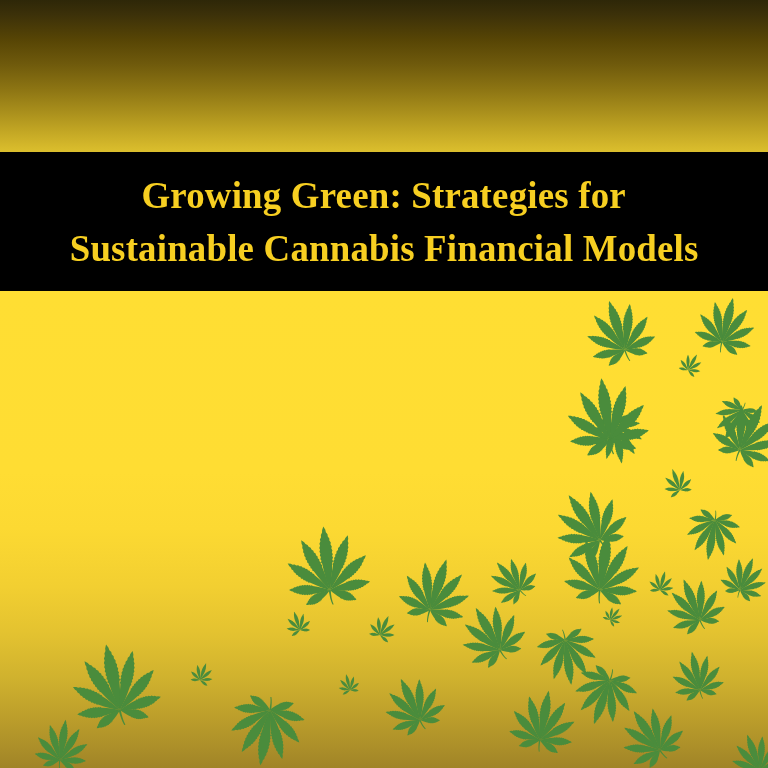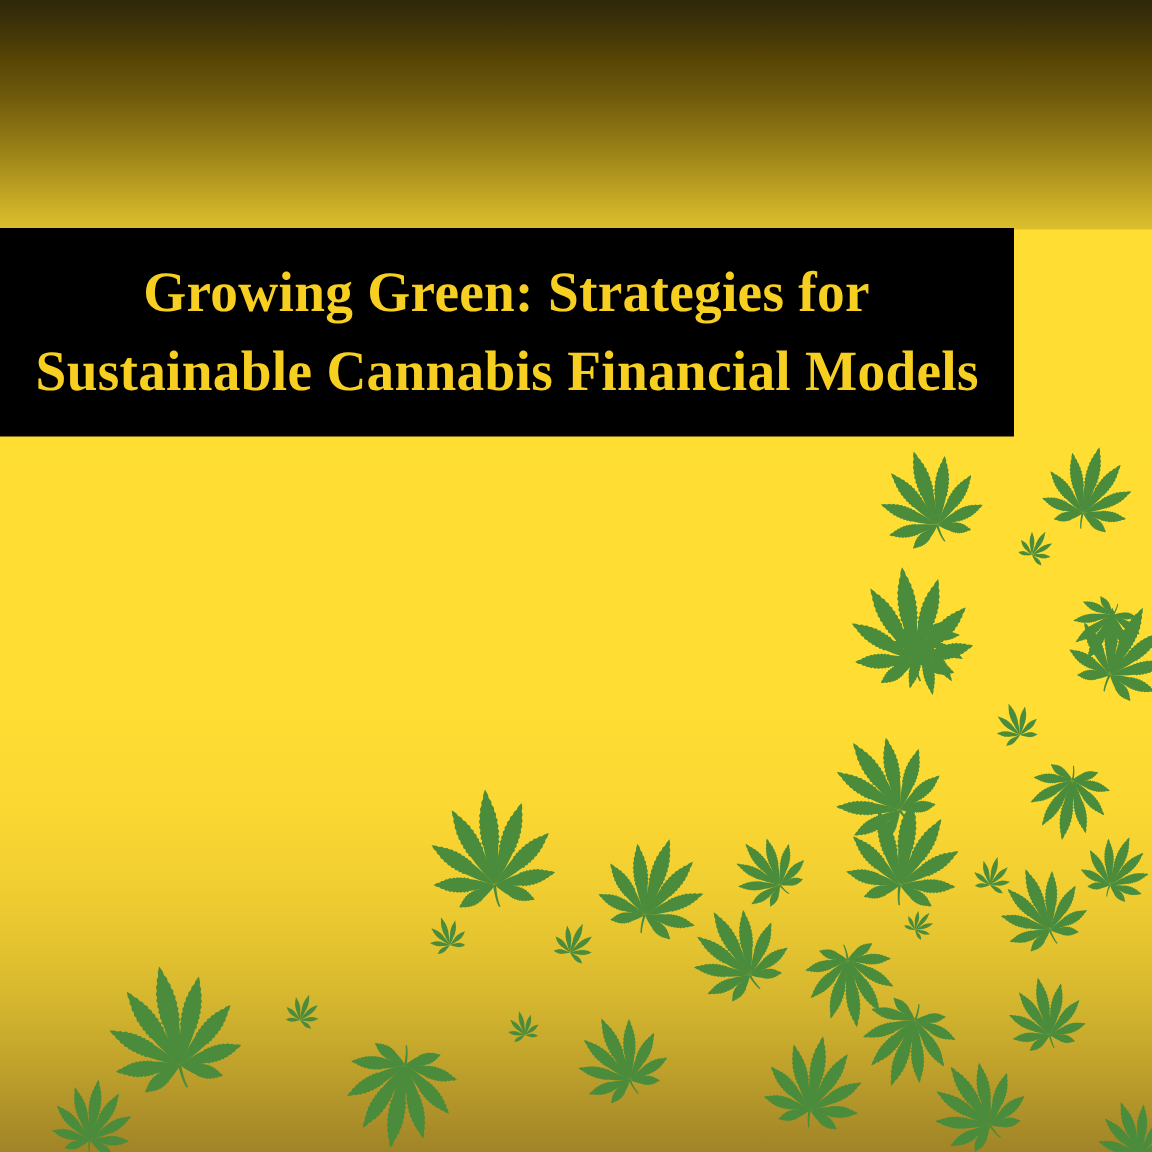--- a/index.html
+++ b/index.html
@@ -60,21 +60,21 @@
     width: 768px;
     height: 478px;
     overflow: hidden;
   }
   #leaves svg { display: block; }
 
   
   #title-band {
     position: absolute;
     left: 0; top: 152px;
-    width: 676px;
+    width: 768px;
     height: 139px;
     background: #000000;
     display: flex;
     flex-direction: column;
     align-items: center;
     justify-content: center;
   }
   .title-line {
     color: #f7cf21;
     font-family: "Liberation Serif", serif;

